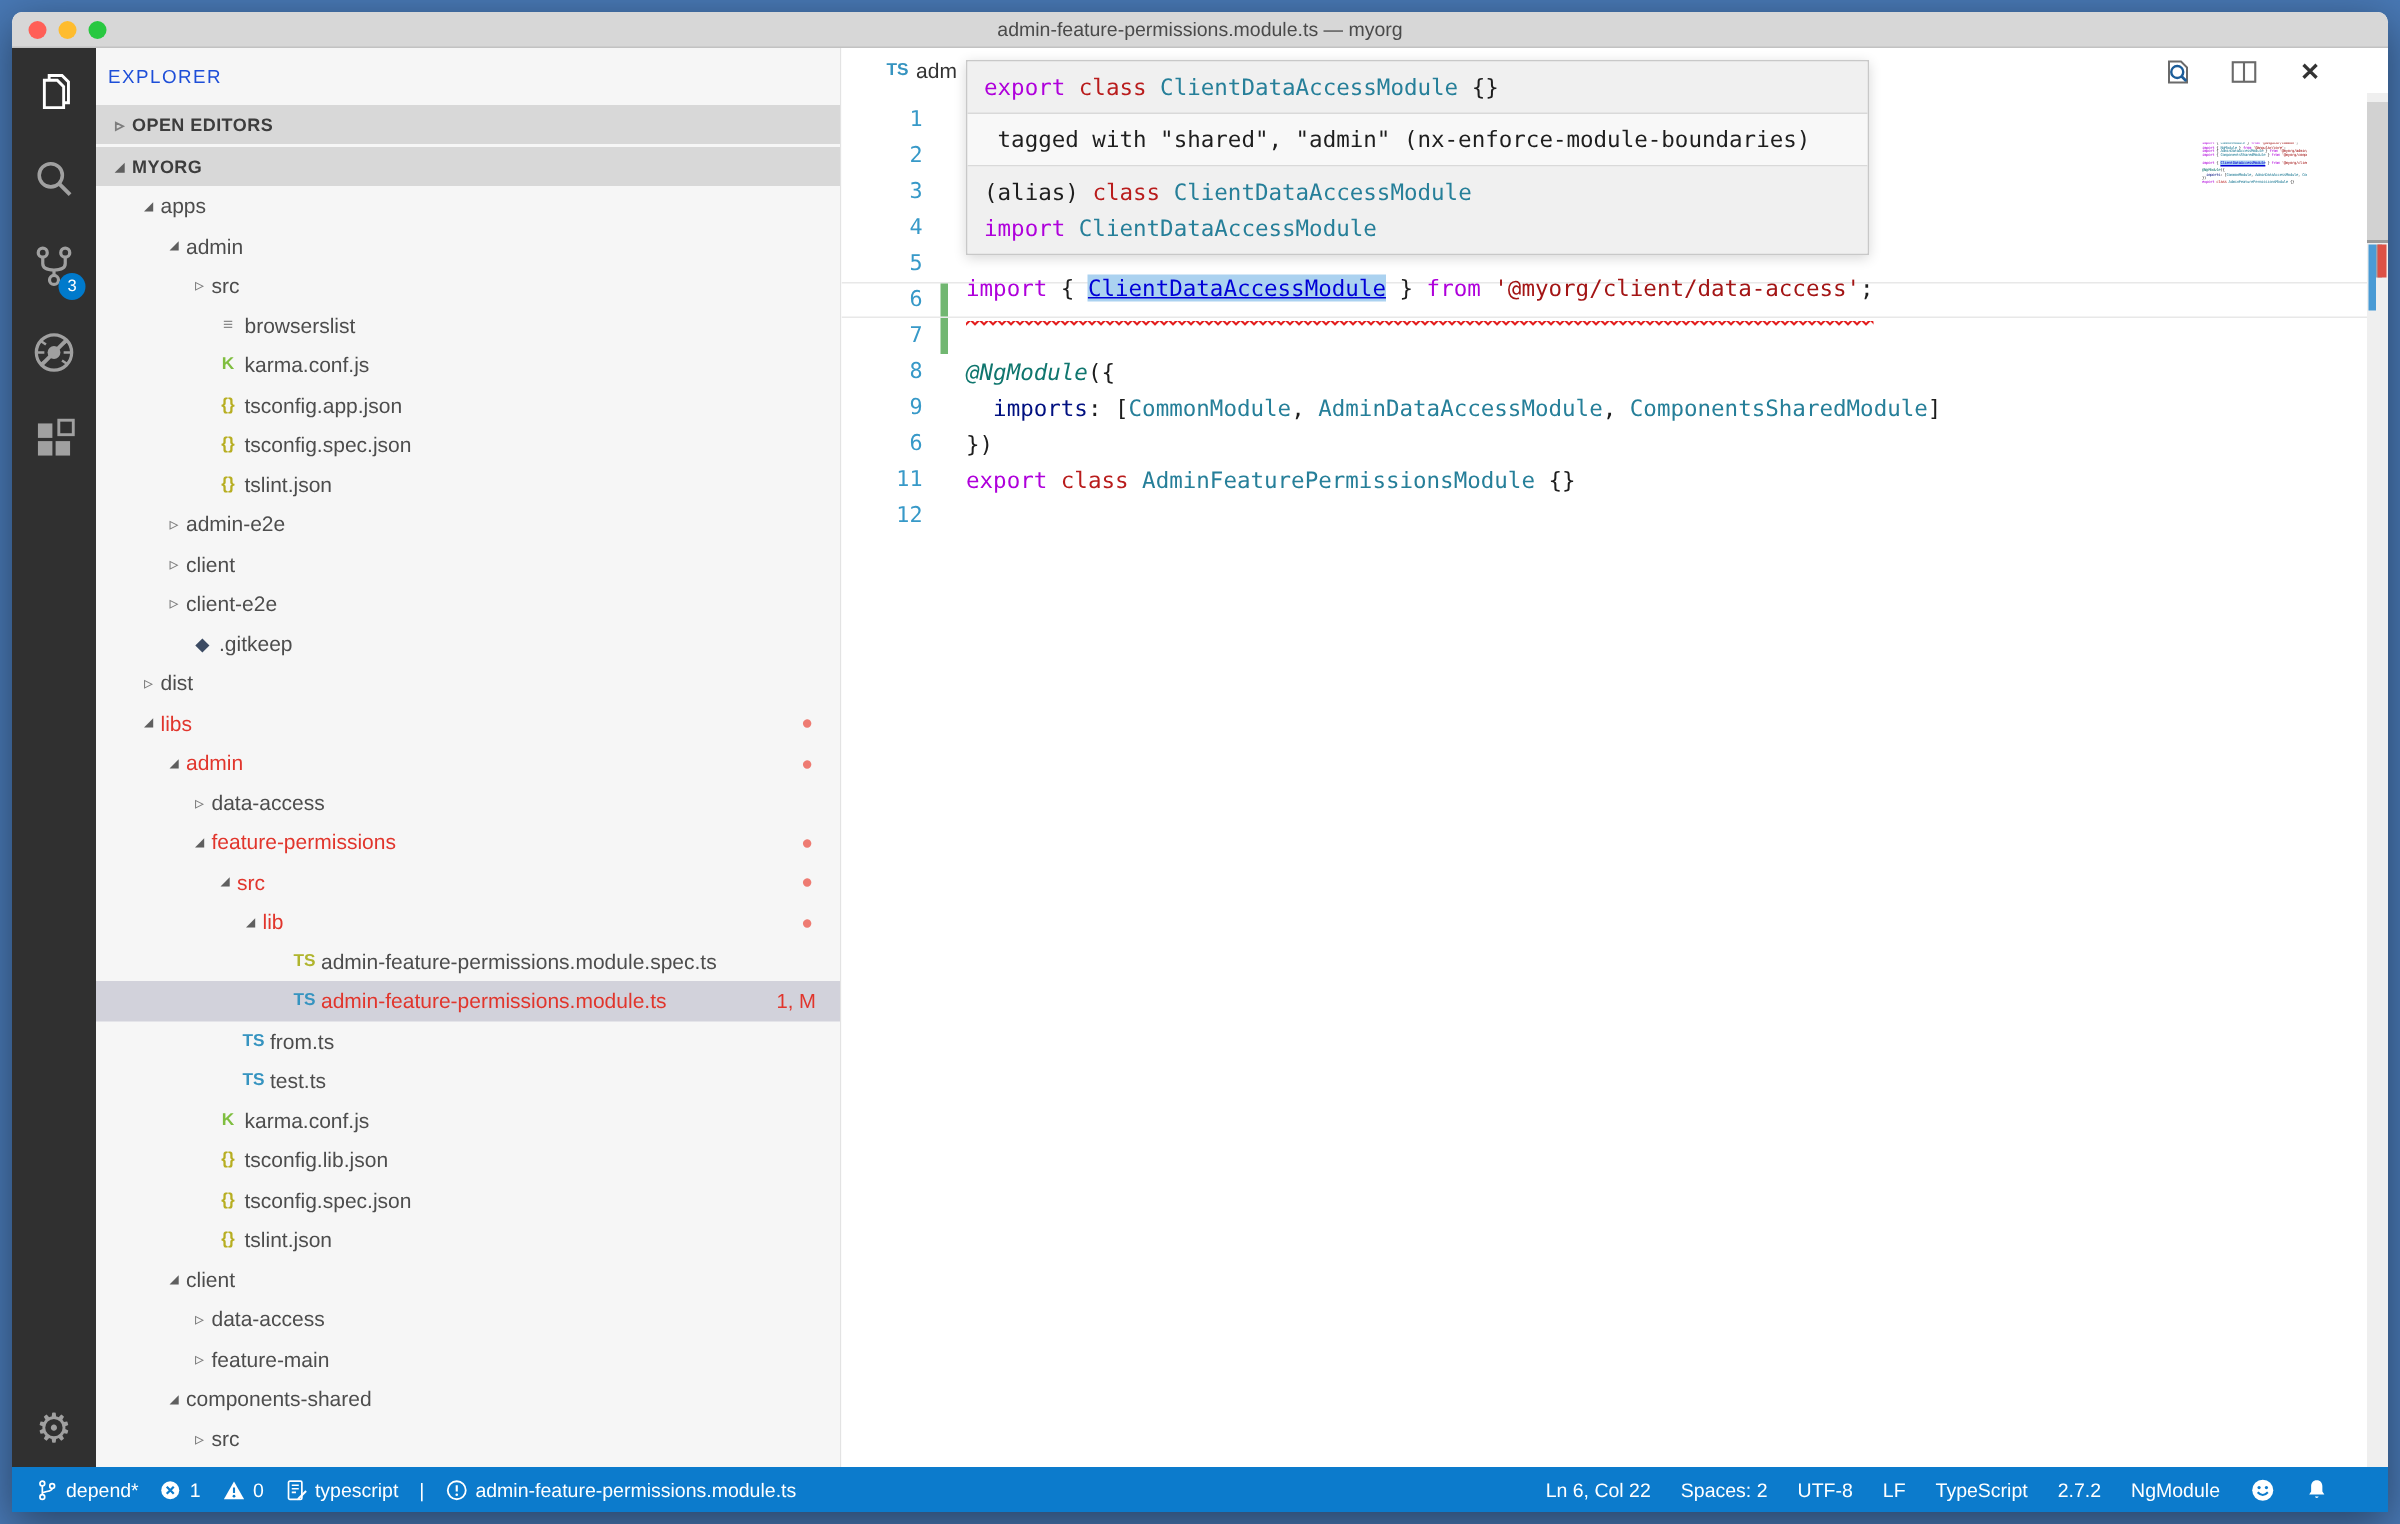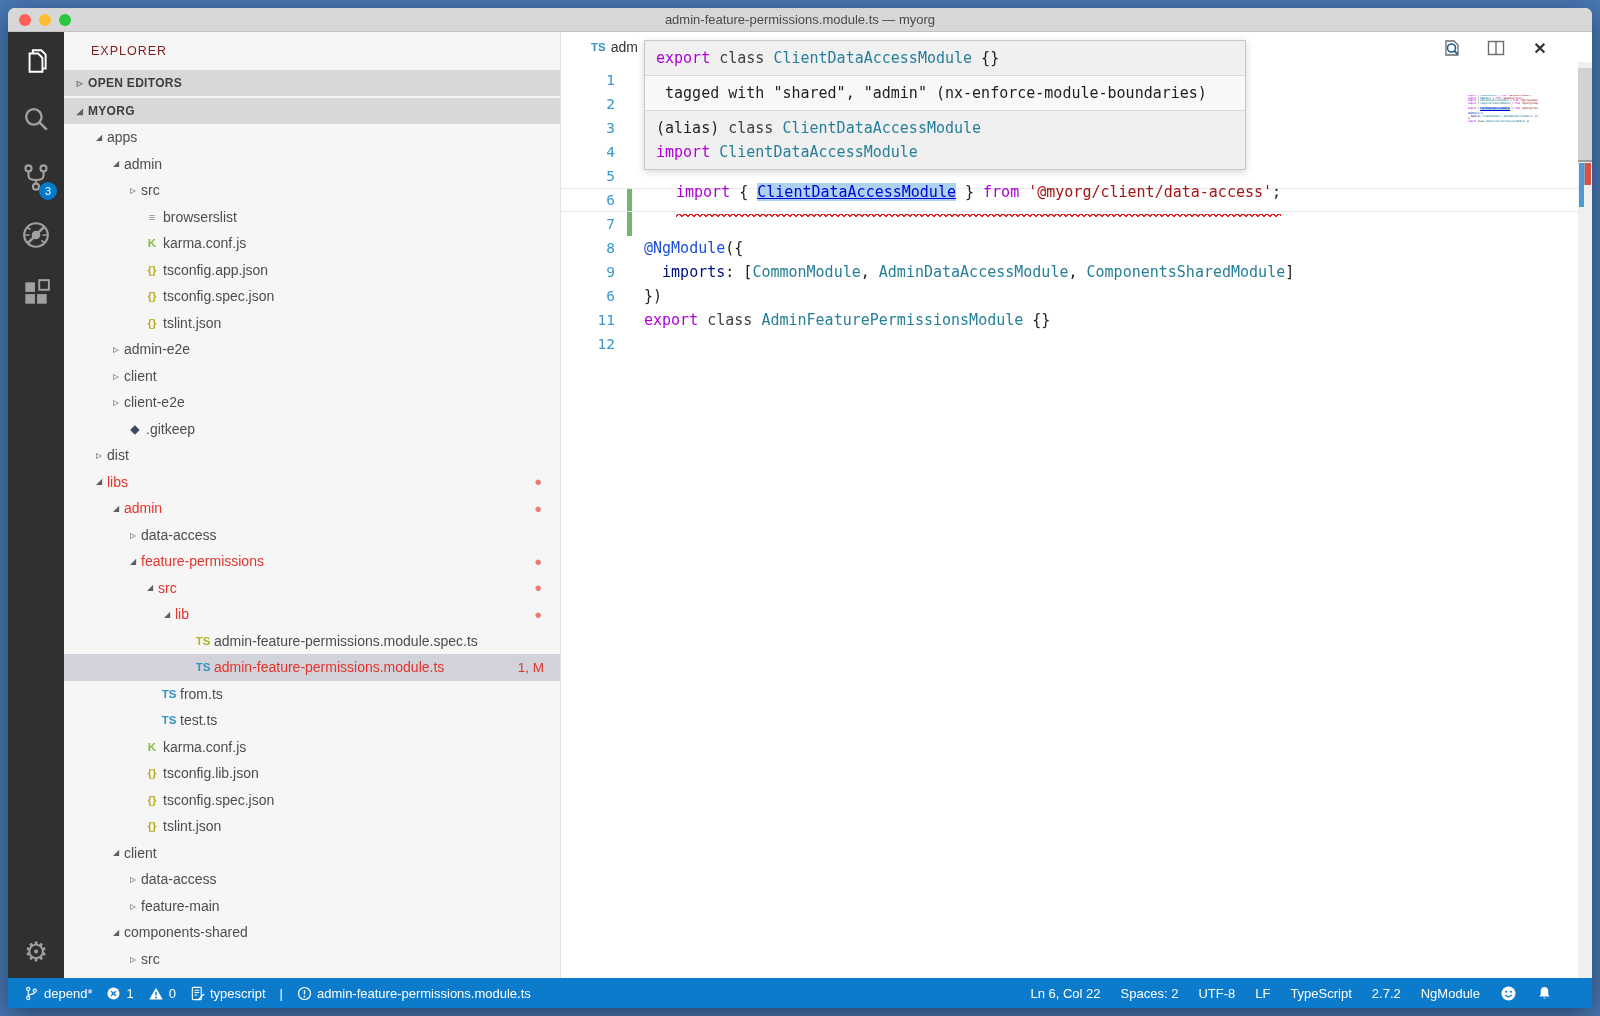--- a/index.html
+++ b/index.html
@@ -20,22 +20,22 @@
   
   .activitybar { width:56px; background:#303030; display:flex; flex-direction:column; align-items:center; flex:0 0 auto; }
   .act-item { width:56px; height:58px; display:flex; align-items:center; justify-content:center; position:relative; cursor:pointer; }
   .act-badge { position:absolute; right:7px; bottom:6px; width:18px; height:18px; border-radius:50%;
                background:#007acc; color:#fff; font-size:11px; display:flex; align-items:center; justify-content:center; }
   .act-spacer { flex:1; }
   .act-gear { width:56px; height:52px; display:flex; align-items:center; justify-content:center;
               color:#a0a0a0; font-size:27px; cursor:pointer; }
   
   .sidebar { width:497px; background:#f6f6f6; flex:0 0 auto; display:flex; flex-direction:column; overflow:hidden; border-right:1px solid #e3e3e3; }
-  .sb-title { height:38px; display:flex; align-items:center; padding-left:27px; font-size:12.5px;
-              letter-spacing:1px; color:#7f1d1d; }
+  .sb-title { height:38px; display:flex; align-items:center; padding-left:8px; font-size:12.5px;
+              letter-spacing:1px; color:#1d4ed8; }
   .sb-section { height:26px; background:#d8d8d8; display:flex; align-items:center; padding-left:8px;
                 font-size:12px; font-weight:bold; color:#3d3d3d; letter-spacing:.3px; cursor:pointer; }
   .sb-section .tw { width:16px; text-align:center; }
   .sb-section.oe { margin-bottom:2px; }
   .tree { flex:1; overflow:hidden; }
   .tree-row { height:26.5px; display:flex; align-items:center; font-size:14px; color:#4d4d4d;
               position:relative; cursor:pointer; }
   .tree-row.sel { background:#d2d2db; }
   .tree-row.red > .lbl { color:#e1352c; }
   .tw { display:inline-block; width:16px; flex:0 0 16px; text-align:center; }
@@ -54,27 +54,27 @@
   .ea.close { font-size:16px; color:#333; font-weight:bold; }
   
   .codearea { position:absolute; top:30px; left:0; right:0; bottom:0; overflow:hidden; background:#fff; }
   .code-lines { padding-top:6px; font-family:"DejaVu Sans Mono", monospace; font-size:15px; }
   .code-row { height:24px; display:flex; align-items:center; position:relative; }
   .code-row.current { border-top:1px solid #e8e8e8; border-bottom:1px solid #e8e8e8; }
   .ln { width:54px; flex:0 0 54px; text-align:right; color:#3799c8; font-size:14.5px; }
   .chgzone { width:29px; flex:0 0 29px; position:relative; height:100%; }
   .code-row.changed .chgzone::before { content:""; position:absolute; left:12px; top:0; bottom:0; width:5px; background:#71b771; }
   .code-text { white-space:pre; }
-  .tk-kw { color:#af00db; } .tk-st { color:#404040; } .tk-cls { color:#267f99; }
-  .tk-str { color:#a31515; } .tk-prop { color:#001080; } .tk-pl { color:#1e1e1e; } .tk-deco { color:#1d4ed8; }
+  .tk-kw { color:#af00db; } .tk-st { color:#b91c1c; } .tk-cls { color:#267f99; }
+  .tk-str { color:#a31515; } .tk-prop { color:#001080; } .tk-pl { color:#1e1e1e; } .tk-deco { color:#0f766e;font-style:italic; }
   .tk-link { color:#0000d6; background:#abd2f0; text-decoration:underline; cursor:pointer; }
   .squiggle { background-image:
       linear-gradient(45deg, transparent 65%, #e31e1e 70%, #e31e1e 85%, transparent 90%),
       linear-gradient(-45deg, transparent 65%, #e31e1e 70%, #e31e1e 85%, transparent 90%);
-      background-size:6px 4px; background-position:0 100%; background-repeat:repeat-x; padding-bottom:17px;margin-left:32px; }
+      background-size:6px 4px; background-position:0 100%; background-repeat:repeat-x; padding-bottom:17px; }
   
   .hover-tip { position:absolute; left:83px; top:8px; width:602px; z-index:50;
                font-family:"DejaVu Sans Mono", monospace; font-size:15px;
                border:1px solid #c8c8c8; background:#f3f3f3; box-shadow:0 2px 8px rgba(0,0,0,.16); }
   .tip-sec { padding:5px 11px; }
   .tip-sec.sig { background:#f0f0f0; border-bottom:1px solid #d9d9d9; }
   .tip-sec.msg { background:#f8f8f8; border-bottom:1px solid #d9d9d9; color:#1e1e1e; }
   .tip-sec.alias { background:#f0f0f0; }
   .tip-line { height:24px; display:flex; align-items:center; white-space:pre; }
   

